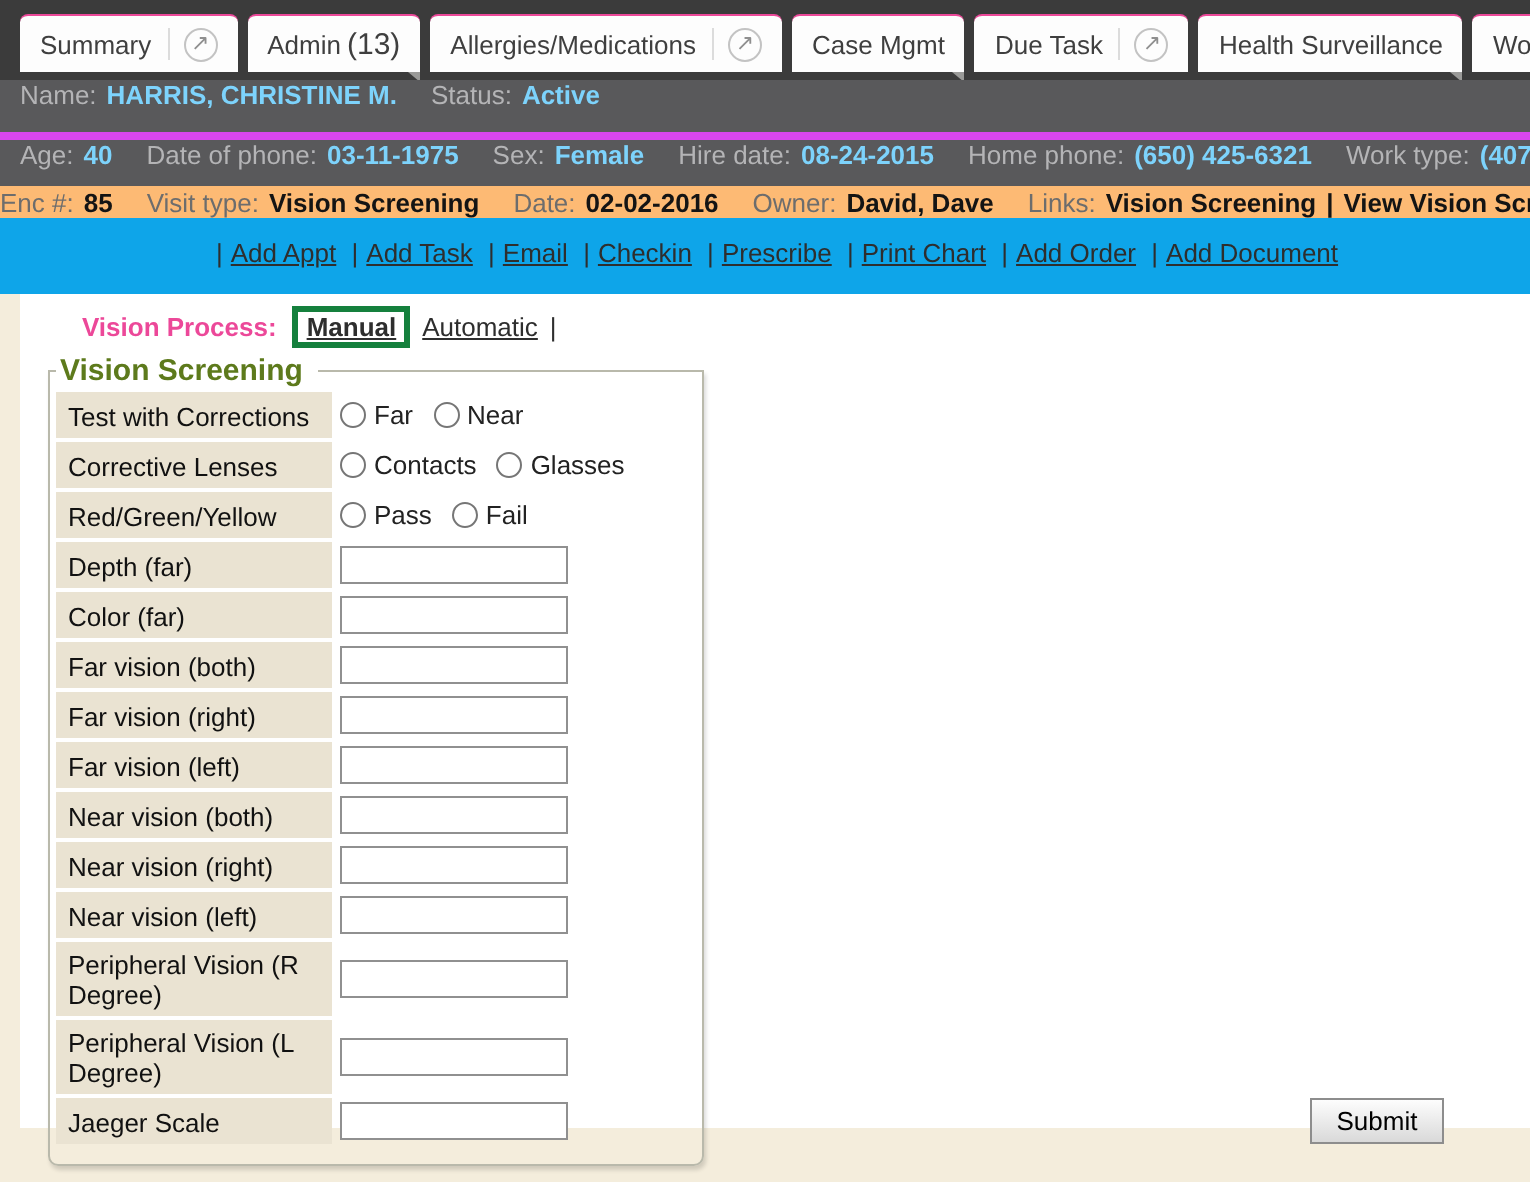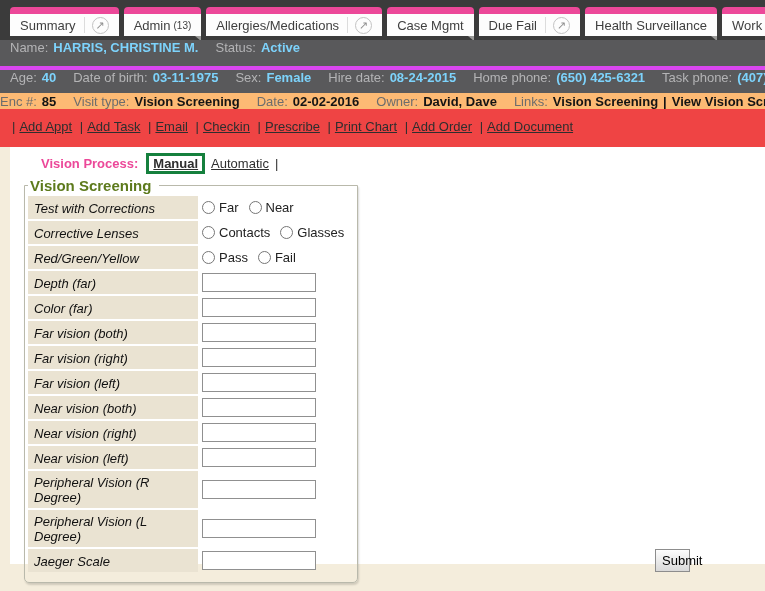--- a/index.html
+++ b/index.html
@@ -11,25 +11,25 @@
     font-size:13px; color:#222;
   }
 
   
   #tab-strip {
     height:40px; background:#3b3b3b; display:flex; align-items:flex-start;
     padding:7px 0 0 10px; overflow:hidden; white-space:nowrap;
   }
   .tab {
     position:relative; display:flex; align-items:center; flex:0 0 auto;
-    background:#fdfdfd; border-top:7px solid #ec4899;
+    background:#fdfdfd; border-top:1px solid #ec4899;
     border-radius:4px 4px 0 0; height:29px; padding:0 10px; margin-right:5px;
     color:#3f3f3f; cursor:pointer;
   }
-  .tab-count { font-size:10px; margin-left:3px; color:#3f3f3f; }
+  .tab-count { font-size:15px; margin-left:3px; color:#3f3f3f; }
   .icon-sep { width:1px; height:16px; background:#dcdcdc; margin-left:8px; }
   .ext-icon {
     display:inline-flex; align-items:center; justify-content:center;
     width:17px; height:17px; border:1px solid #c3c3c3; border-radius:50%;
     margin-left:7px; color:#8f8f8f; font-size:11px; line-height:1;
   }
   .fold {
     position:absolute; right:0px; bottom:-5px; width:0; height:0;
     border-top:5px solid #9a9a98; border-left:6px solid transparent;
   }
@@ -50,21 +50,21 @@
     height:16px; background:#fdba74; display:flex; align-items:center;
     padding-left:0; white-space:nowrap; overflow:hidden;
   }
   #enc-bar .bar-label { color:#6d6d6d; }
   #enc-bar .bar-value { color:#141414; }
   .enc-link { color:#141414; font-weight:bold; cursor:pointer; }
   .enc-sep { color:#141414; font-weight:bold; margin:0 5px; }
 
   
   #action-row {
-    height:38px; background:#ef4444; padding:10px 0 0 8px; white-space:nowrap;
+    height:38px; background:#0ea5e9; padding:10px 0 0 8px; white-space:nowrap;text-align:center;
   }
   .action-sep { color:#2e2e2e; margin:0 4px; }
   .action-link {
     color:#2e2e2e; text-decoration:underline; cursor:pointer;
   }
 
   
   #content {
     position:relative; margin-left:10px; height:417px; background:#ffffff;
     padding-top:4px;
@@ -82,34 +82,34 @@
   fieldset#vision-fieldset {
     width:328px; margin:0 0 0 14px; border:1px solid #b9b9ab;
     border-radius:0 0 5px 5px; padding:2px 3px 8px 3px;
     box-shadow:1px 2px 2px rgba(0,0,0,0.15);
   }
   #vision-fieldset legend {
     color:#5d7a1c; font-weight:bold; font-size:15px; padding:0 8px 0 2px;
   }
   .frow { display:flex; align-items:stretch; margin-bottom:2px; min-height:23px; }
   .flabel {
-    width:170px; background:#eae3d2; padding:4px 2px 3px 6px;
-    display:flex; align-items:center; color:#111; flex:0 0 auto;font-style:italic;
+    width:138px; background:#eae3d2; padding:4px 2px 3px 6px;
+    display:flex; align-items:center; color:#111; flex:0 0 auto;
   }
   .fctrl { display:flex; align-items:center; padding-left:4px; }
   .fctrl input[type=text] {
     width:114px; height:19px; border:1px solid #909090; font-size:13px;
     font-family:inherit; padding:1px 3px;
   }
   .radio-opt { display:inline-flex; align-items:center; margin-right:10px; color:#222; }
   .radio-opt input { width:13px; height:13px; margin:0 4px 0 0; }
 
   
   #submit-btn {
-    position:absolute; left:655px; top:549px; width:35px; height:23px;
+    position:absolute; left:655px; top:549px; width:67px; height:23px;
     background:linear-gradient(#fdfdfd,#d9d9d9); border:1px solid #8d8d8d;
     font-family:inherit; font-size:13px; color:#000; cursor:pointer;
   }
 </style>
 </head>
 <body>
 
 <div id="tab-strip">
   <div class="tab">
     <span>Summary</span>
@@ -124,21 +124,21 @@
   <div class="tab">
     <span>Allergies/Medications</span>
     <span class="icon-sep"></span>
     <span class="ext-icon">↗</span>
   </div>
   <div class="tab">
     <span>Case Mgmt</span>
     <span class="fold"></span>
   </div>
   <div class="tab">
-    <span>Due Fail</span>
+    <span>Due Task</span>
     <span class="icon-sep"></span>
     <span class="ext-icon">↗</span>
   </div>
   <div class="tab">
     <span>Health Surveillance</span>
     <span class="fold"></span>
   </div>
   <div class="tab">
     <span>Work Status</span>
 
@@ -156,37 +156,37 @@
     <span class="bar-value">Active</span>
   </span>
 </div>
 
 <div id="demo-bar" class="dark-bar">
   <span class="bar-group">
     <span class="bar-label">Age:</span>
     <span class="bar-value">40</span>
   </span>
   <span class="bar-group">
-    <span class="bar-label">Date of birth:</span>
+    <span class="bar-label">Date of phone:</span>
     <span class="bar-value">03-11-1975</span>
   </span>
   <span class="bar-group">
     <span class="bar-label">Sex:</span>
     <span class="bar-value">Female</span>
   </span>
   <span class="bar-group">
     <span class="bar-label">Hire date:</span>
     <span class="bar-value">08-24-2015</span>
   </span>
   <span class="bar-group">
     <span class="bar-label">Home phone:</span>
     <span class="bar-value">(650) 425-6321</span>
   </span>
   <span class="bar-group">
-    <span class="bar-label">Task phone:</span>
+    <span class="bar-label">Work type:</span>
     <span class="bar-value">(407) 939</span>
   </span>
 </div>
 
 <div id="enc-bar">
   <span class="bar-group">
     <span class="bar-label">Enc #:</span>
     <span class="bar-value">85</span>
   </span>
   <span class="bar-group">

